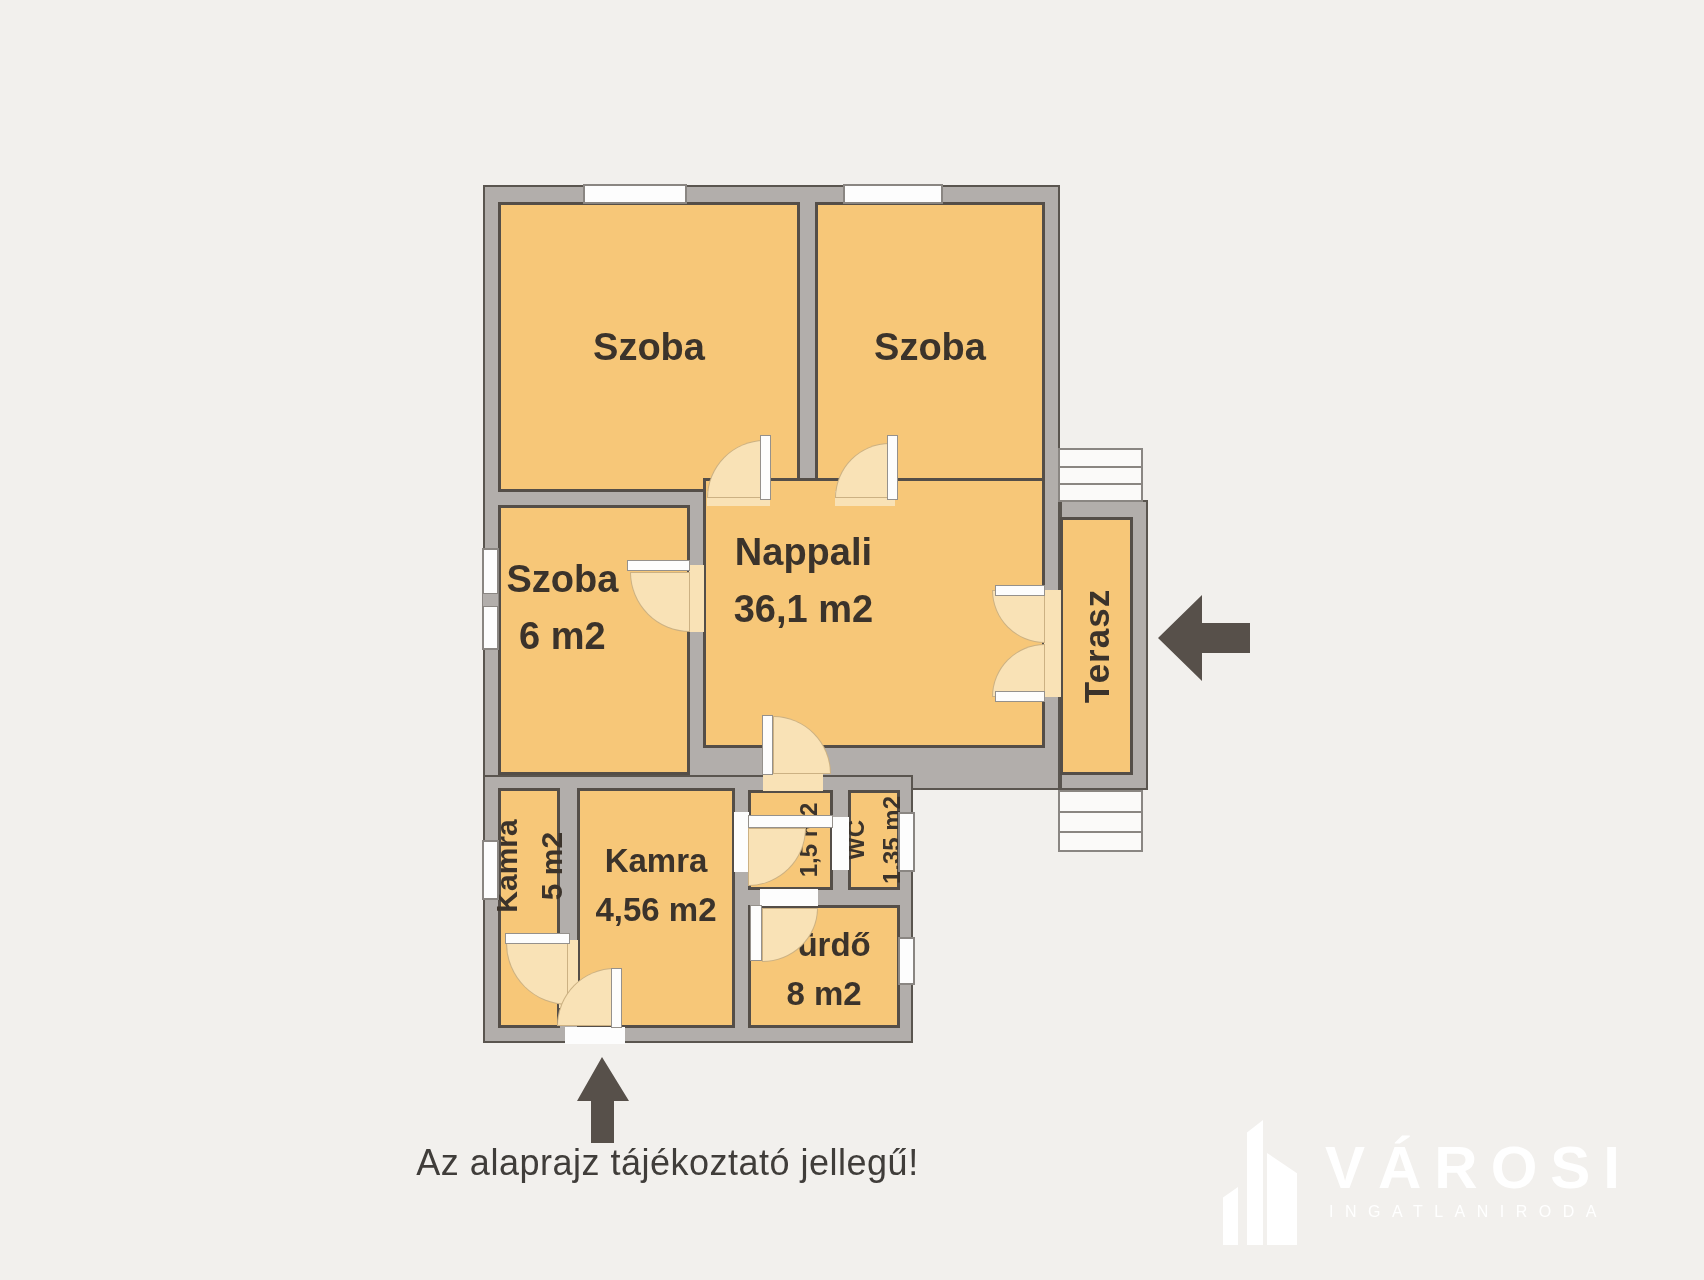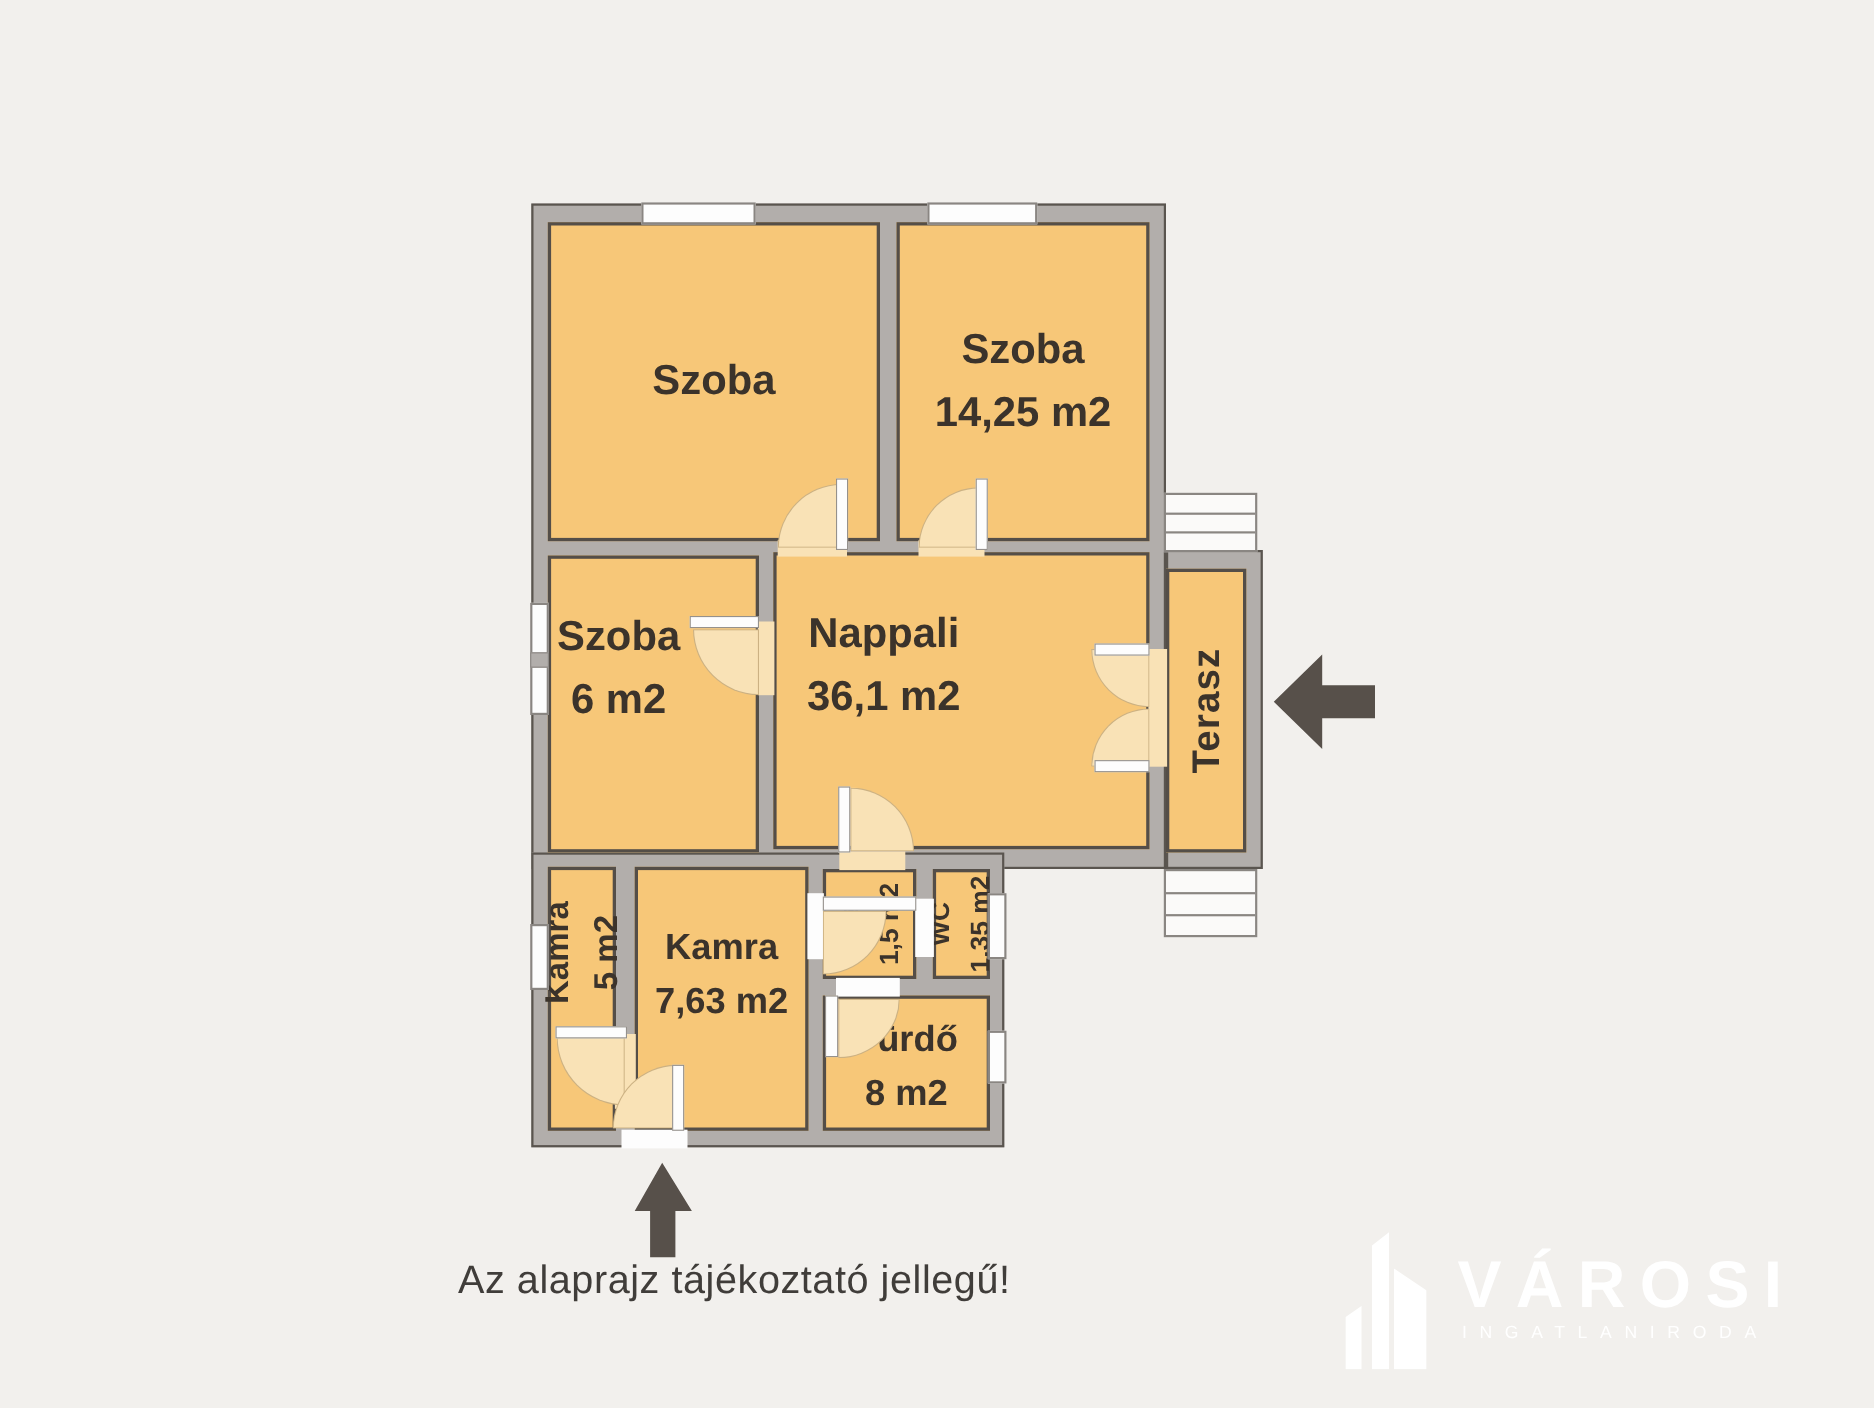--- a/index.html
+++ b/index.html
@@ -93,50 +93,49 @@
 <div class="wall-slab" style="left:1060px;top:500px;width:88px;height:290px;"></div>
 
 <div class="room r-szoba2025" style="left:498px;top:202px;width:302px;height:290px;">
   <div class="rlabel fs-big">
     <div>Szoba</div>
   </div>
 </div>
 <div class="room r-szoba1425" style="left:815px;top:202px;width:230px;height:290px;">
   <div class="rlabel fs-big">
     <div>Szoba</div>
-    <div>14,25 m2</div>
   </div>
 </div>
 <div class="room r-szoba10" style="left:498px;top:505px;width:192px;height:270px;">
   <div class="rlabel fs-big">
     <div>Szoba</div>
     <div>6 m2</div>
   </div>
 </div>
-<div class="room r-nappali" style="left:703px;top:502px;width:342px;height:270px;">
+<div class="room r-nappali" style="left:703px;top:478px;width:342px;height:270px;">
   <div class="rlabel fs-big">
     <div>Nappali</div>
     <div>36,1 m2</div>
   </div>
 </div>
 <div class="room r-terasz" style="left:1060px;top:517px;width:73px;height:258px;">
   <div class="rlabel vert fs-terasz">
     <div>Terasz</div>
   </div>
 </div>
 <div class="room r-kamra" style="left:498px;top:788px;width:62px;height:240px;">
   <div class="rlabel vert fs-kamra">
     <div>Kamra</div>
     <div>5 m2</div>
   </div>
 </div>
 <div class="room r-konyha" style="left:577px;top:788px;width:158px;height:240px;">
   <div class="rlabel fs-med">
     <div>Kamra</div>
-    <div>7,63 m2</div>
+    <div>4,56 m2</div>
   </div>
 </div>
 <div class="room r-kozl" style="left:748px;top:790px;width:85px;height:100px;">
   <div class="rlabel vert fs-small">
     <div>Közl</div>
     <div>1,5 m2</div>
   </div>
 </div>
 <div class="room r-wc" style="left:848px;top:790px;width:52px;height:100px;">
   <div class="rlabel vert fs-small">

